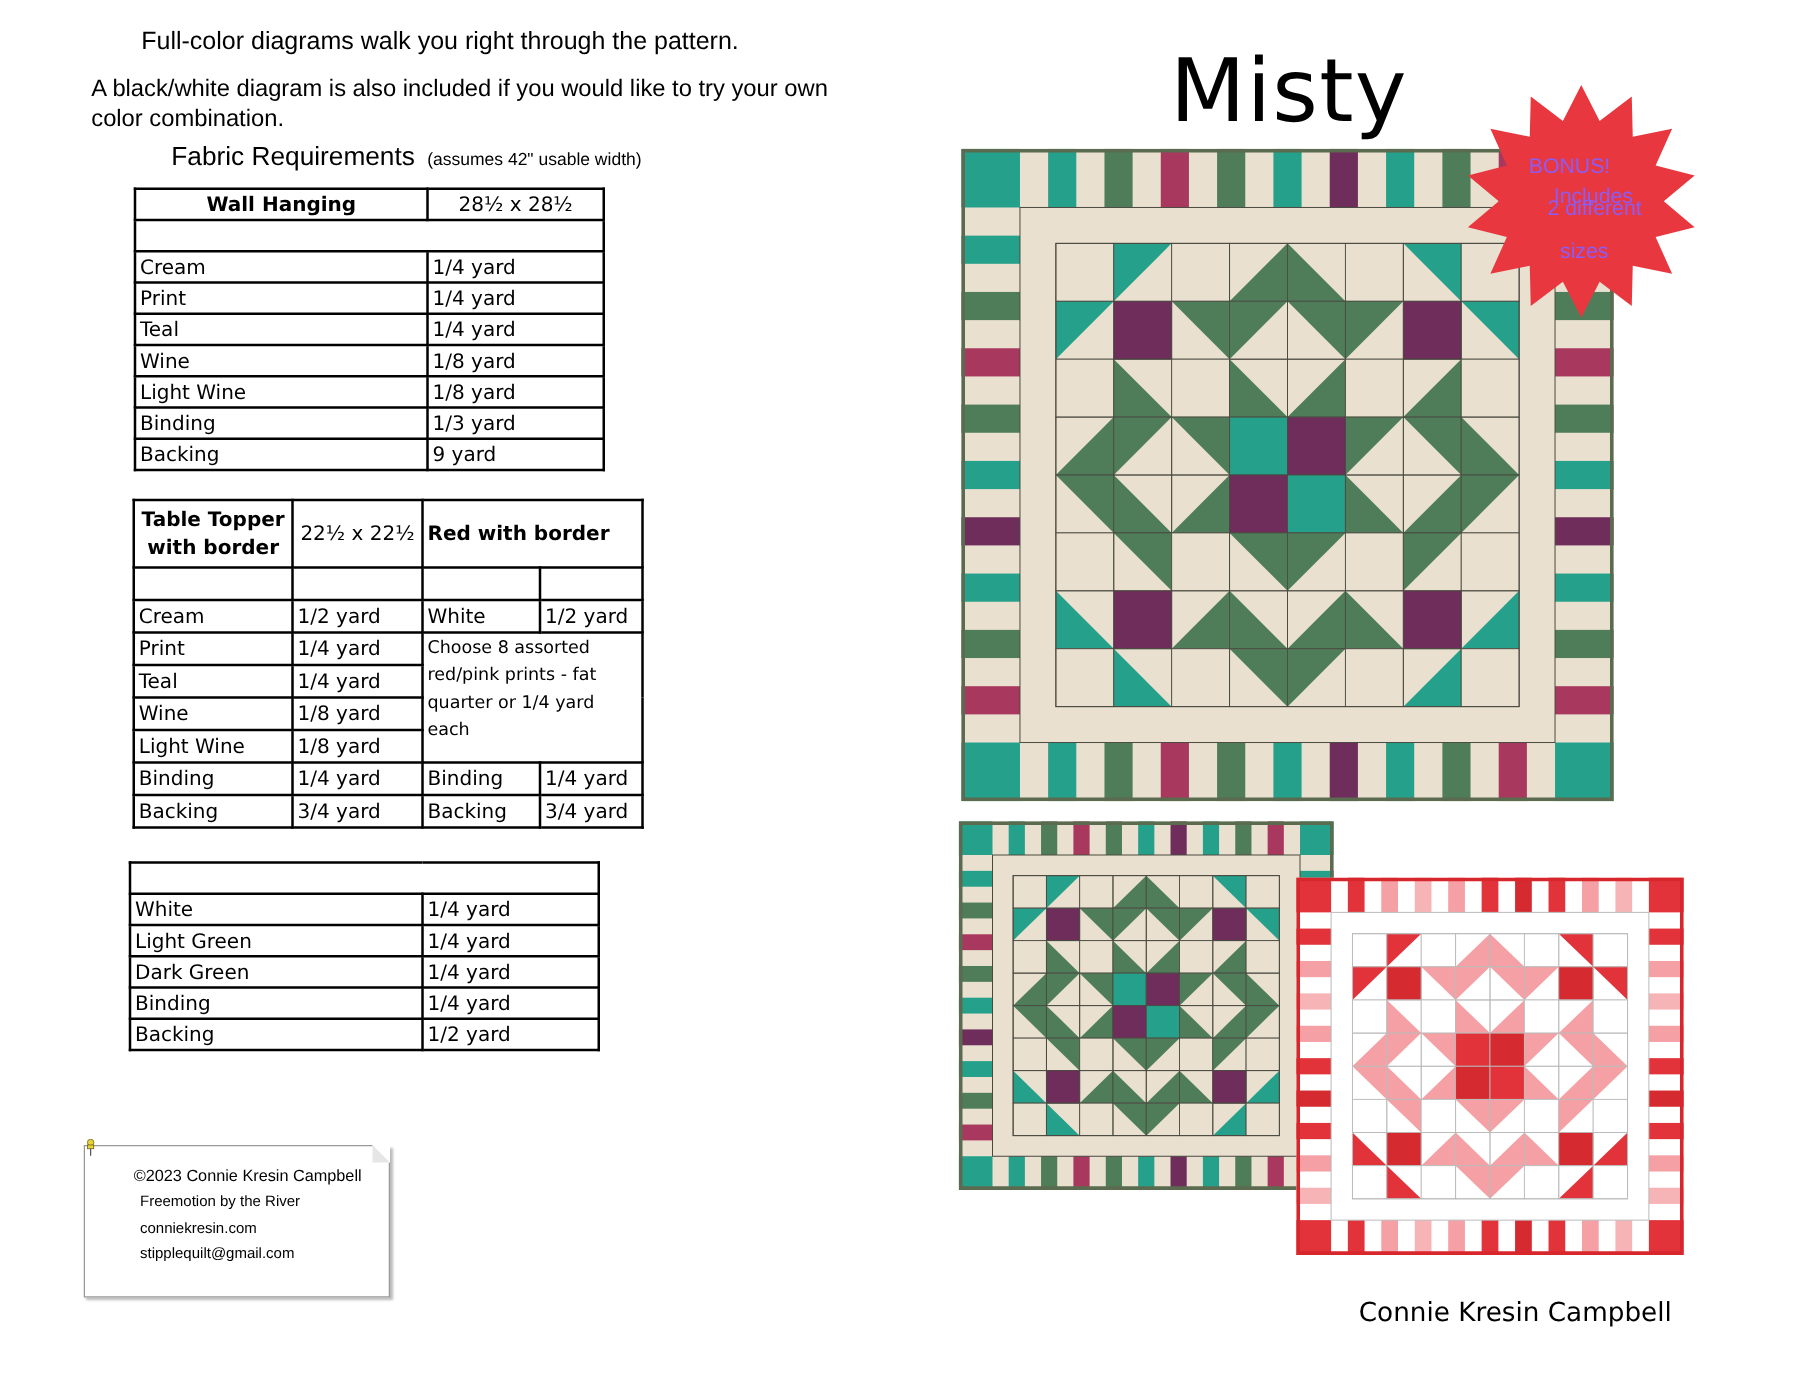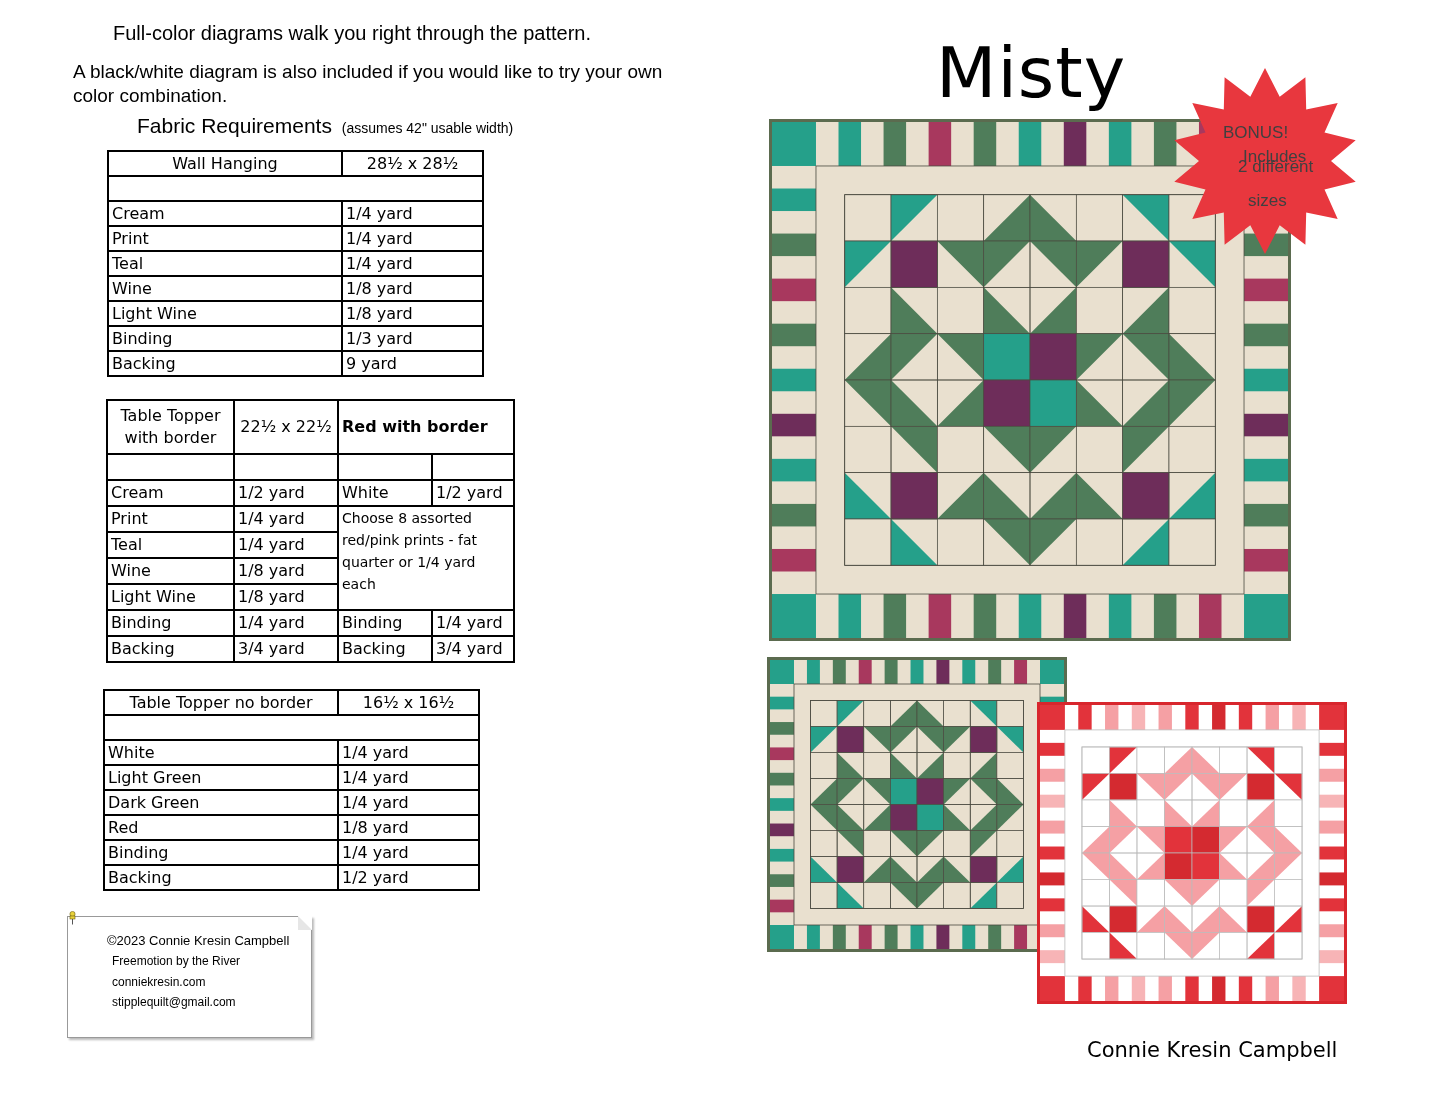--- a/index.html
+++ b/index.html
@@ -4,41 +4,41 @@
 <style>
   html, body { margin:0; padding:0; background:#ffffff; }
   body { width:1445px; height:1117px; position:relative; overflow:hidden; font-family:"Liberation Sans", sans-serif; color:#000; }
   .abs { position:absolute; }
   .intro1 { left:113px; top:22px; font-size:20px; white-space:nowrap; }
   .intro2 { left:73px; top:60px; width:620px; font-size:19px; line-height:24px; }
   .fabric-title { left:137px; top:114px; font-size:21px; white-space:nowrap; }
   .fabric-title .note { font-size:14px; margin-left:4px; }
   table.req { position:absolute; border-collapse:collapse; font-family:"DejaVu Sans", sans-serif; font-size:16px; }
   table.req td { border:2px solid #000; padding:0 3px; height:23px; line-height:23px; white-space:nowrap; }
-  table.req td.h { font-weight:normal; text-align:center; }
+  table.req td.h { font-weight:bold; text-align:center; }
   table.req td.c { text-align:center; }
   #t1 { left:107px; top:150px; }
   #t1 td:first-child { width:226px; }
   #t1 td:last-child { width:133px; }
   #t2 { left:106px; top:399px; font-size:16px; }
   #t2 td { height:24px; line-height:24px; }
   #t2 td.hd { height:52px; line-height:22px; }
   #t2 td.wrap { white-space:normal; font-size:14px; line-height:22px; vertical-align:top;border-radius:30px; }
   #t3 { left:103px; top:689px; }
   #t3 td:first-child { width:226px; }
   #t3 td:last-child { width:133px; }
   .note-card { left:67px; top:916px; width:243px; height:120px; background:#fff; border:1px solid #999; box-shadow:2px 2px 2px #bbb; }
   .note-card .fold { position:absolute; right:-1px; top:-1px; width:0; height:0; border-left:14px solid #e6e6e6; border-top:14px solid #fff; }
   .pin { left:68px; top:911px; width:9px; height:14px; }
   .note-line { position:absolute; left:44px; font-size:12px; white-space:nowrap; }
   .title-misty { left:936px; top:28px; font-family:"DejaVu Sans", sans-serif; font-size:70px; letter-spacing:1px; line-height:90px; }
   .author { left:1087px; top:1038px; font-family:"DejaVu Sans", sans-serif; font-size:21px; white-space:nowrap; }
   .quilt { position:absolute; }
   .bonus { left:1170px; top:66px; width:190px; height:190px; }
-  .bonus-text { position:absolute; font-size:17px; color:#404040; white-space:nowrap; }
+  .bonus-text { position:absolute; font-size:17px; color:#8b5cf6; white-space:nowrap; }
 </style>
 </head>
 <body>
 
 <div class="abs intro1">Full-color diagrams walk you right through the pattern.</div>
 <div class="abs intro2">A black/white diagram is also included if you would like to try your own color combination.</div>
 <div class="abs fabric-title">
   <span>Fabric Requirements</span>
   <span class="note">(assumes 42"  usable width)</span>
 </div>
@@ -129,42 +129,34 @@
     <td>Backing</td>
     <td>3/4 yard</td>
     <td>Backing</td>
     <td>3/4 yard</td>
   </tr>
 </tbody>
   </table>
 
 <table class="req" id="t3">
   <tbody>
-      <tr>
-    <td class="h">Table Topper no border</td>
-    <td class="c">16½ x 16½</td>
-  </tr>
   <tr>
         <td colspan="2"></td>
       </tr>
   <tr>
         <td>White</td>
         <td>1/4 yard</td>
       </tr>
   <tr>
         <td>Light Green</td>
         <td>1/4 yard</td>
       </tr>
   <tr>
         <td>Dark Green</td>
         <td>1/4 yard</td>
-      </tr>
-  <tr>
-        <td>Red</td>
-        <td>1/8 yard</td>
       </tr>
   <tr>
         <td>Binding</td>
         <td>1/4 yard</td>
       </tr>
   <tr>
         <td>Backing</td>
         <td>1/2 yard</td>
       </tr>
 </tbody>

